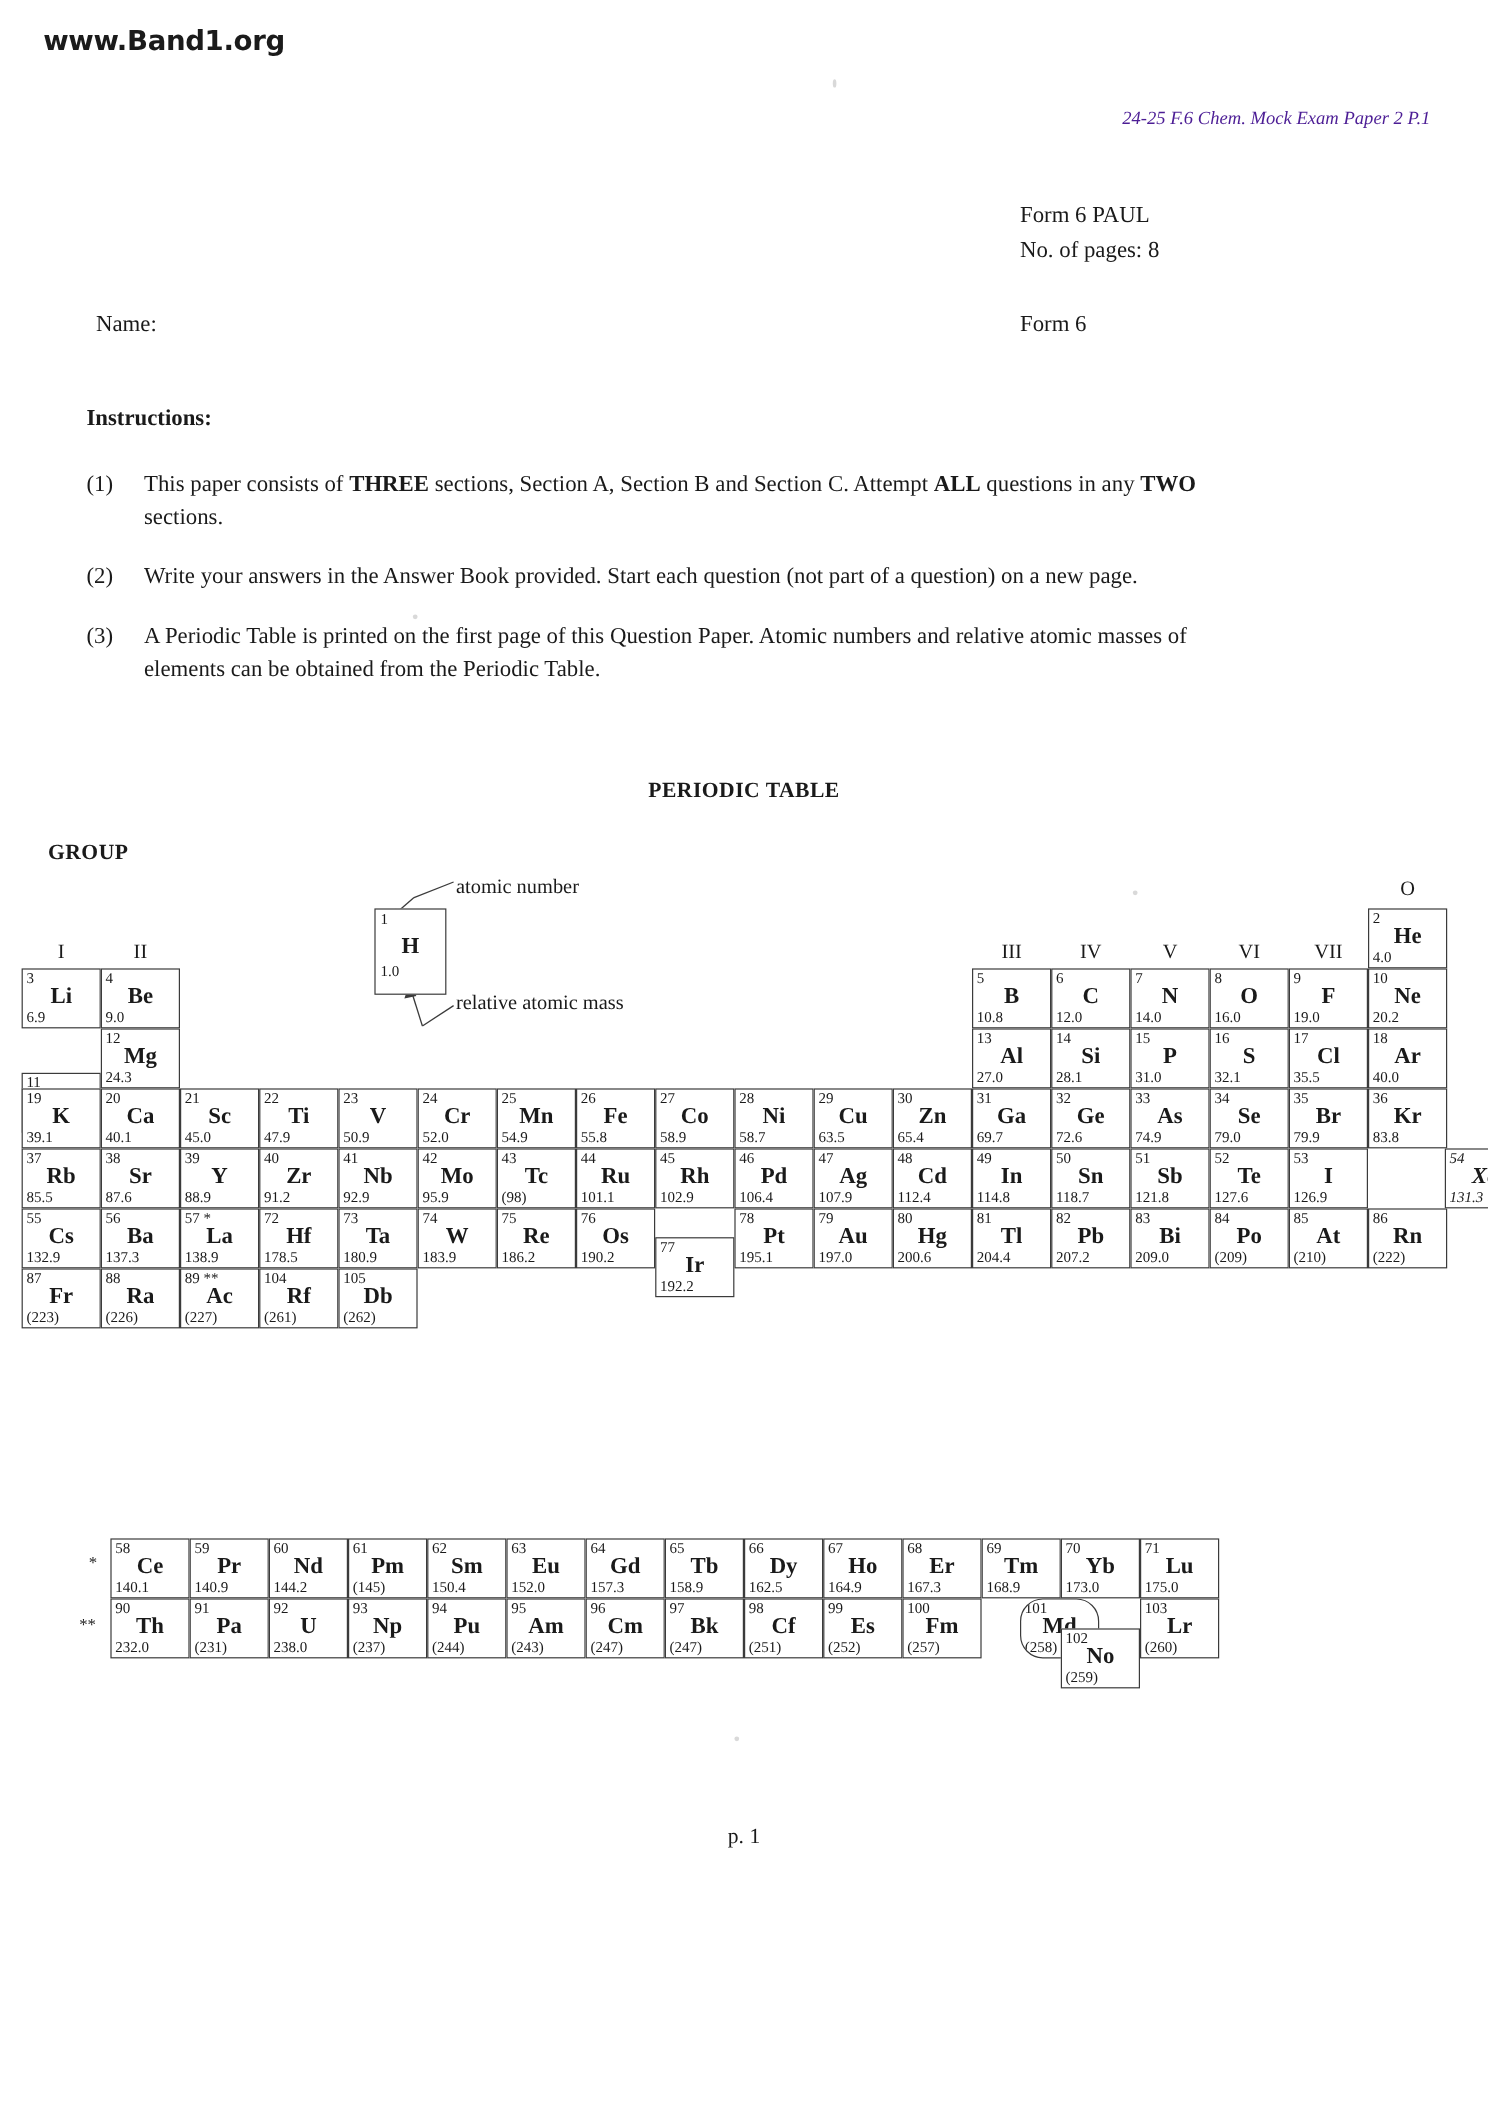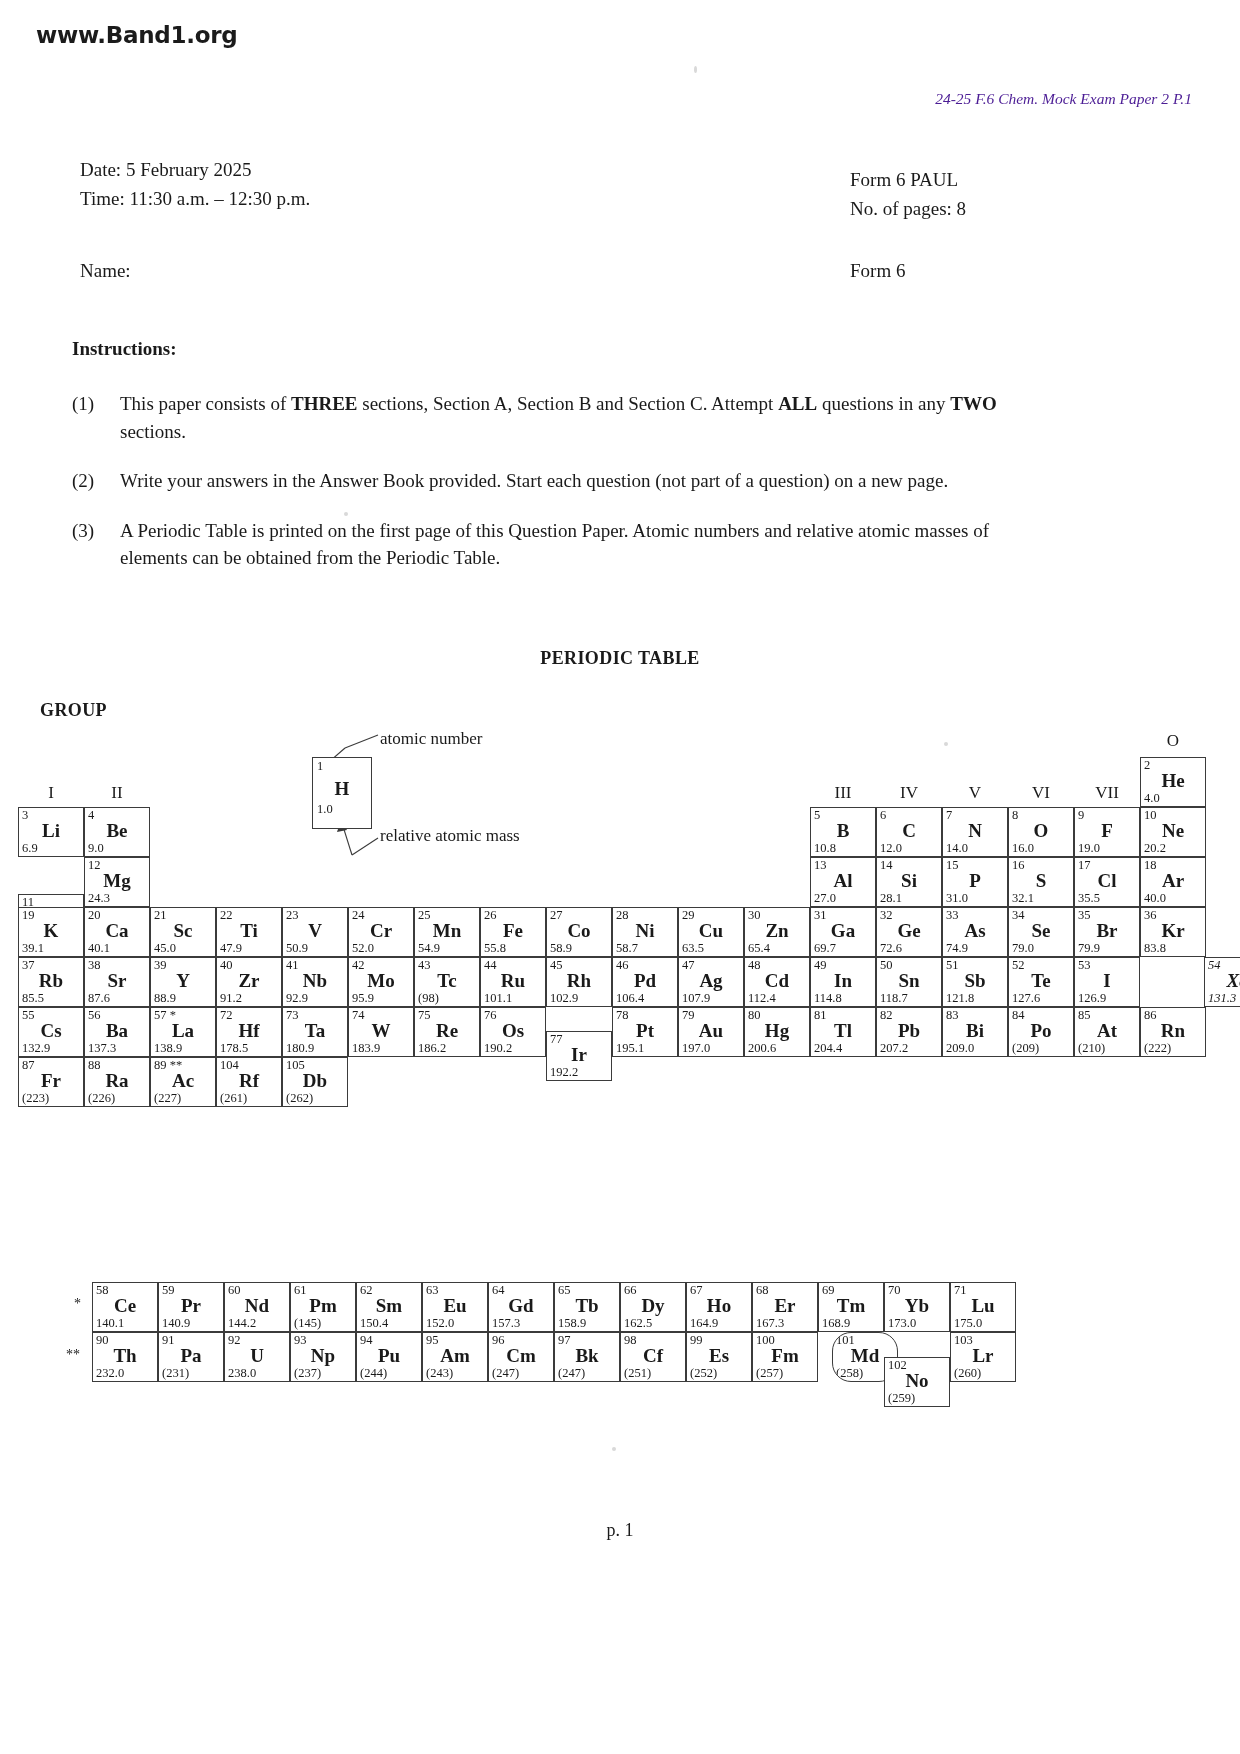--- a/index.html
+++ b/index.html
@@ -213,24 +213,20 @@
   }
 </style>
 </head>
 <body>
 
 <div id="watermark">www.Band1.org</div>
 
 <div id="paper-code">24-25 F.6 Chem. Mock Exam Paper 2 P.1</div>
 
 <div id="header-block">
-  <div id="header-left">
-    <div>Date: 5 February 2025</div>
-    <div>Time: 11:30 a.m. – 12:30 p.m.</div>
-  </div>
   <div id="header-right">
     <div>Form 6 PAUL</div>
     <div>No. of pages: 8</div>
   </div>
 </div>
 
 <div id="name-row">
   <span class="nm-label">Name:</span>
   <span class="nm-form">Form 6</span>
 </div>
@@ -779,21 +775,21 @@
       <div class="cell" style="left: 686px; top: 1332px;">
         <div class="z">99</div>
         <div class="sym">Es</div>
         <div class="mass">(252)</div>
       </div>
       <div class="cell" style="left: 752px; top: 1332px;">
         <div class="z">100</div>
         <div class="sym">Fm</div>
         <div class="mass">(257)</div>
       </div>
-      <div class="cell" style="left: 832px; top: 1332px; border-radius: 19px;">
+      <div class="cell" style="left: 850px; top: 1332px; border-radius: 19px;">
         <div class="z">101</div>
         <div class="sym">Md</div>
         <div class="mass">(258)</div>
       </div>
       <div class="cell" style="left: 884px; top: 1332px; margin-top: 25px;">
         <div class="z">102</div>
         <div class="sym">No</div>
         <div class="mass">(259)</div>
       </div>
       <div class="cell" style="left: 950px; top: 1332px;">

